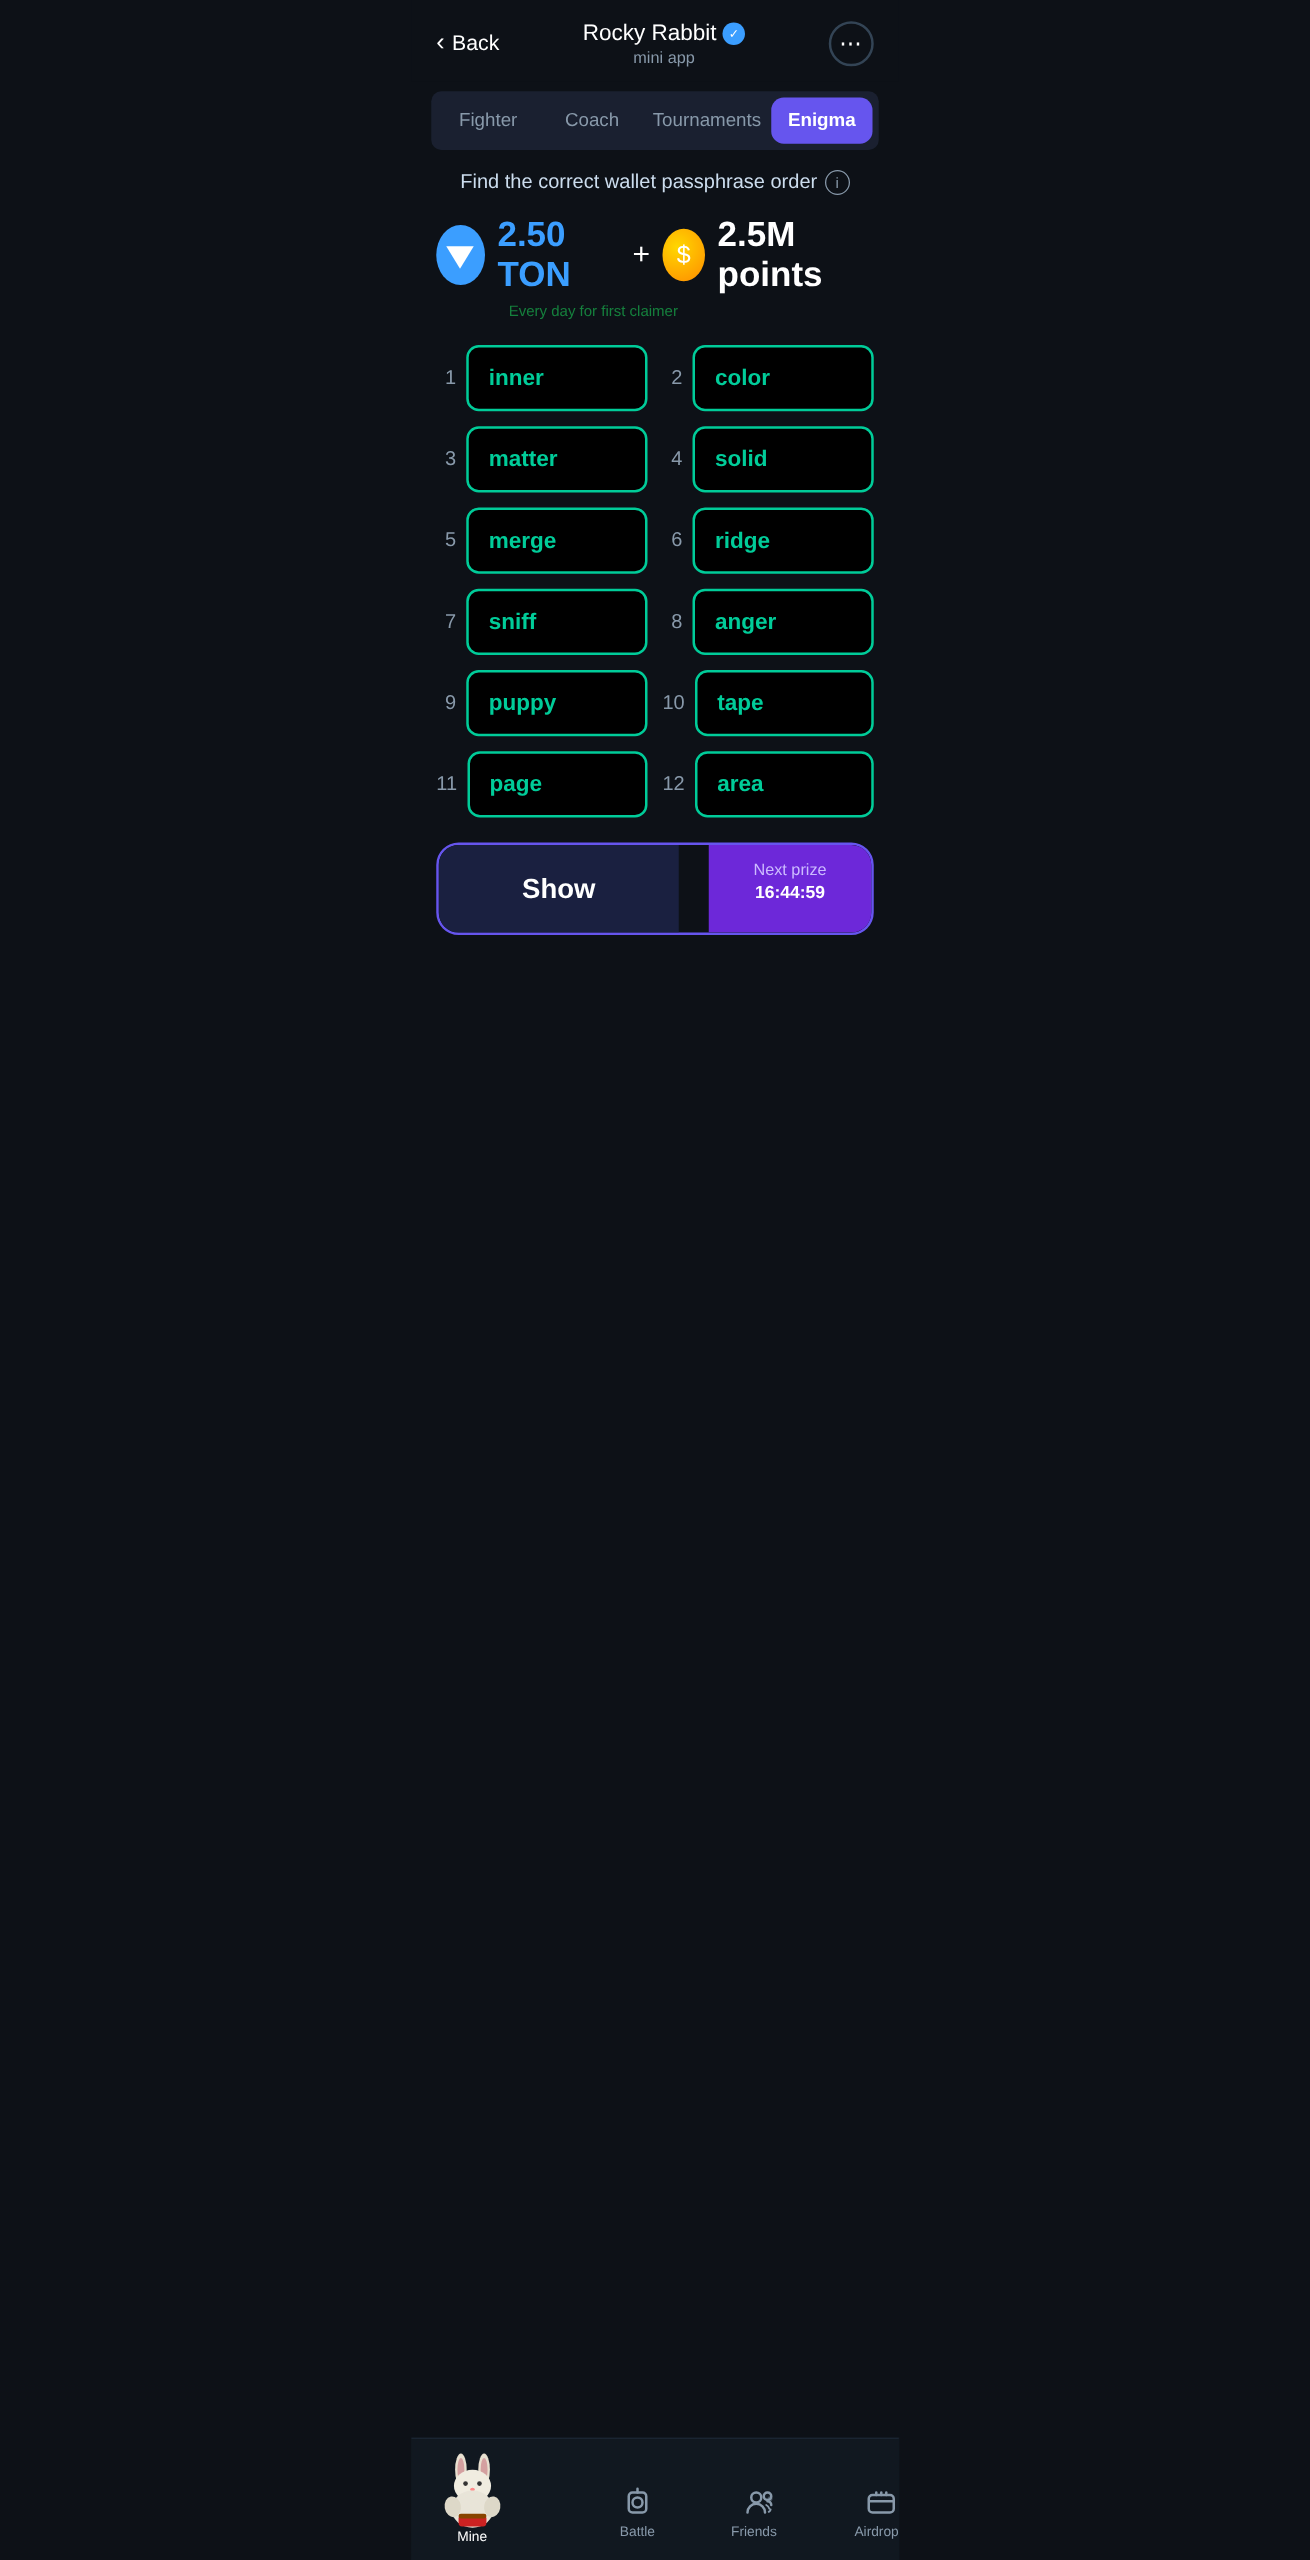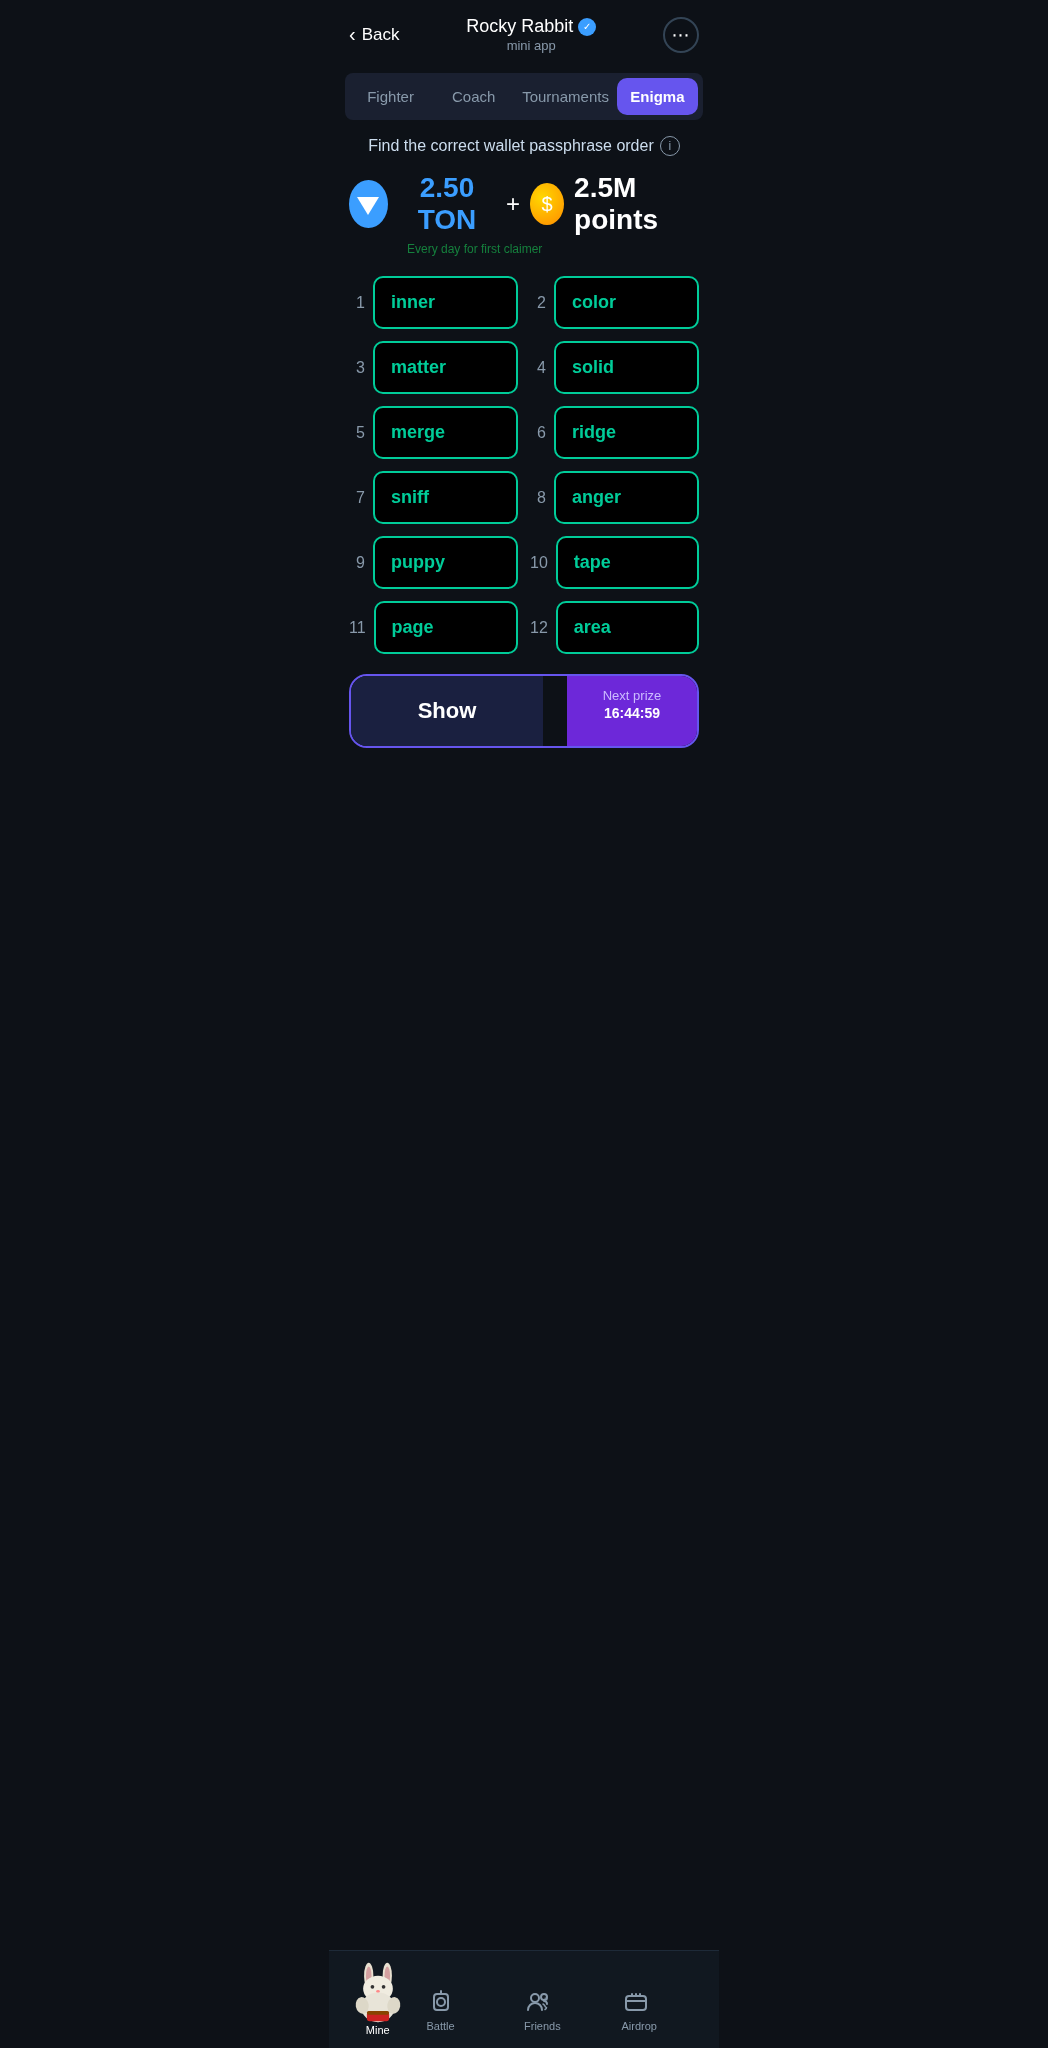--- a/index.html
+++ b/index.html
@@ -164,21 +164,20 @@
       border-left: 11px solid transparent;
       border-right: 11px solid transparent;
       border-top: 18px solid white;
       transform: translateY(2px);
     }
 
     .ton-amount {
       font-size: 28px;
       font-weight: 800;
       color: #3b9eff;
-      text-align: center;
     }
 
     .plus-sign {
       font-size: 24px;
       color: #ffffff;
       font-weight: 300;
     }
 
     .coin-icon {
       width: 42px;
@@ -288,21 +287,21 @@
       border-top: 1px solid #1e2a38;
       display: flex;
       align-items: flex-end;
       padding: 8px 0 12px;
     }
 
     .nav-item {
       flex: 1;
       display: flex;
       flex-direction: column;
-      align-items: flex-start;
+      align-items: flex-end;
       gap: 4px;
       cursor: pointer;
       padding: 4px 0;
     }
 
     .nav-icon {
       font-size: 24px;
       color: #8899aa;
       width: 28px;
       height: 28px;

